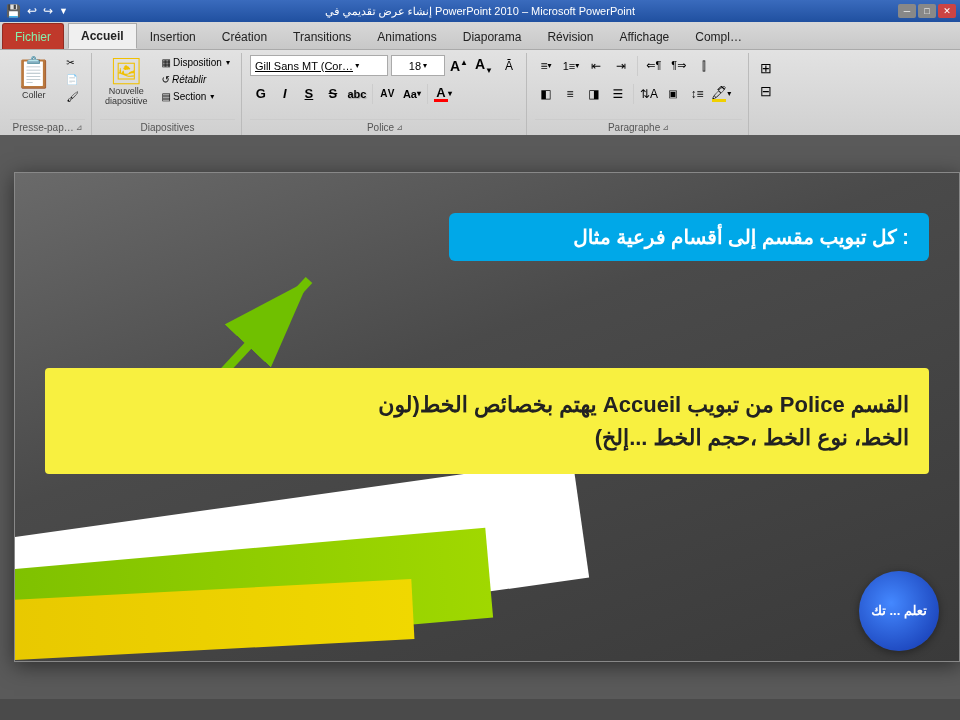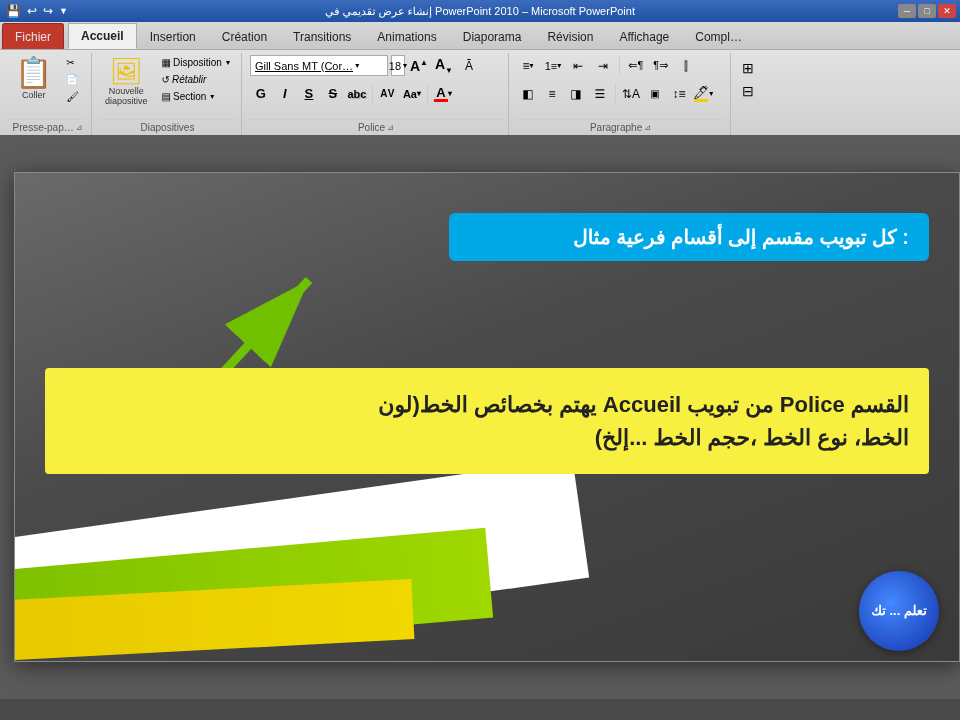--- a/index.html
+++ b/index.html
@@ -30,21 +30,21 @@
 
     .ribbon-tab.active {
       background: #f0f0f0;
       border-color: #aaa;
       border-bottom: 1px solid #f0f0f0;
       font-weight: bold;
     }
 
     .ribbon-tab.fichier {
       background: #c0392b;
-      color: #e5e5e5;
+      color: #86efac;
       border-color: #922b21;
       margin-right: 4px;
       border-radius: 3px 3px 0 0;
       text-align: center;
     }
 
     .dropdown-arrow {
       font-size: 8px;
       margin-left: 2px;
     }
@@ -339,21 +339,21 @@
       padding: 0 4px;
       font-size: 11px;
       cursor: pointer;
     }
 
     .font-name-box {
       width: 138px;
     }
 
     .font-size-box {
-      width: 14px;
+      width: 54px;
       justify-content: center;
     }
 
     .icon-btn {
       width: 22px;
       height: 21px;
       border: 1px solid transparent;
       background: transparent;
       border-radius: 2px;
       cursor: pointer;

